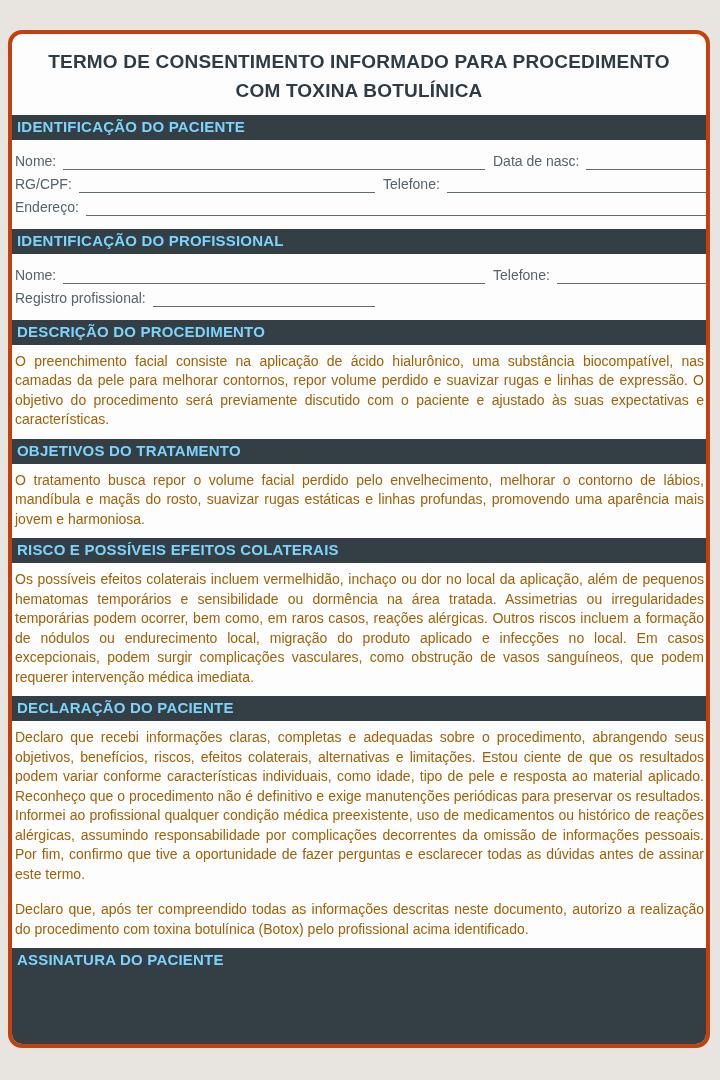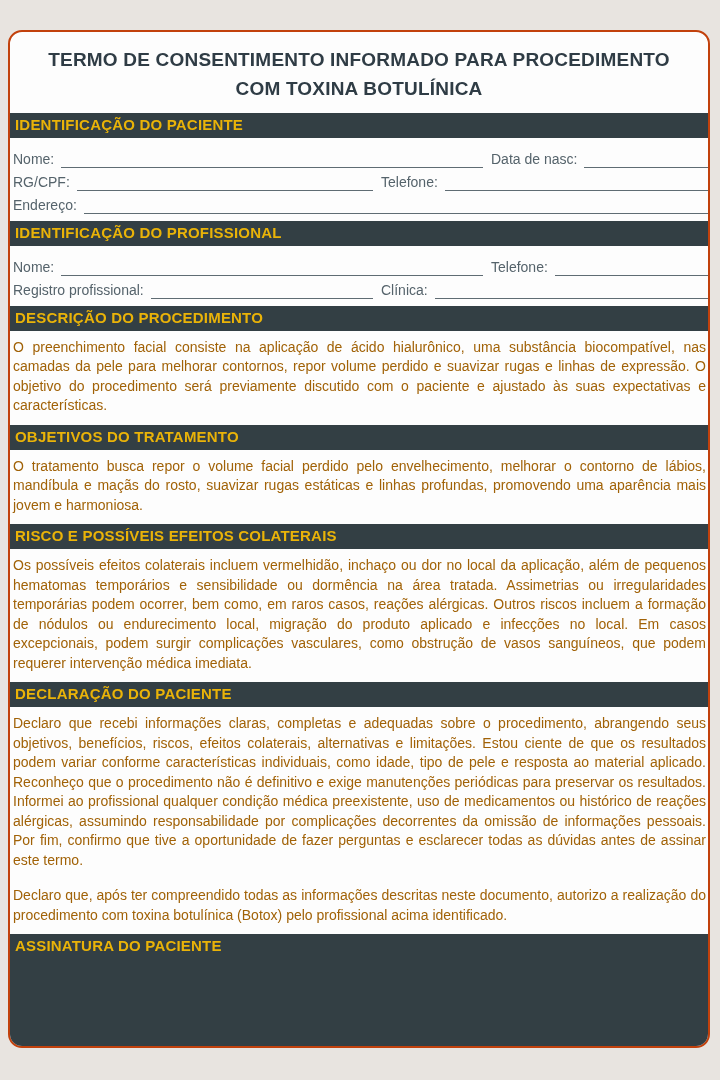--- a/index.html
+++ b/index.html
@@ -1,33 +1,33 @@
 <!DOCTYPE html>
 <html><head>
 <meta charset="utf-8">
 <style>
   * { margin:0; padding:0; box-sizing:border-box; }
   html,body { width:720px; }
   body { font-family:"Liberation Sans", sans-serif; }
   .canvas { position:relative; width:720px; height:1080px; background:#e8e4e0; }
   .document {
     position:absolute; left:8px; top:30px; width:702px; height:1018px;
-    background:#fdfdfd; border:2px solid #c2410c; border-radius:14px;
+    background:#fdfdfd; border:4px solid #c2410c; border-radius:14px;
     display:flex; flex-direction:column; overflow:hidden;
   }
   .title {
     padding:13px 10px 9px; text-align:center;
     font-size:19px; font-weight:700; color:#2f3c45;
     line-height:1.55; letter-spacing:.2px;
   }
   .bar {
-    background:#333f44; color:#eab308; font-weight:700; font-size:15px;
+    background:#333f44; color:#7dd3fc; font-weight:700; font-size:15px;
     padding:3px 6px 5px 5px; letter-spacing:.2px; flex:0 0 auto;
   }
-  .rows { padding:7px 0 7px 3px; }
+  .rows { padding:7px 0 13px 3px; }
   .frow { display:flex; align-items:flex-end; height:23px; font-size:14px; color:#55636b; }
   .frow.tall { height:30px; }
   .fgroup { display:flex; align-items:flex-end; }
   .flabel { white-space:nowrap; padding-bottom:1px; }
   .fline { flex:1 1 auto; border-bottom:1.5px solid #5f6c73; height:16px; margin-left:7px; min-width:20px; }
   .gap { margin-left:8px; }
   .g470 { flex:0 0 470px; }
   .g360 { flex:0 0 360px; }
   .rest { flex:1 1 auto;margin-top:28px; }
   .para {
@@ -93,24 +93,20 @@
         <div class="fgroup rest gap">
           <span class="flabel">Telefone:</span>
           <span class="fline"></span>
         </div>
       </div>
       <div class="frow">
         <div class="fgroup g360">
           <span class="flabel">Registro profissional:</span>
           <span class="fline"></span>
         </div>
-        <div class="fgroup rest gap">
-          <span class="flabel">Clínica:</span>
-          <span class="fline"></span>
-        </div>
       </div>
     </div>
 
     <div class="bar">DESCRIÇÃO DO PROCEDIMENTO</div>
     <div class="para">O preenchimento facial consiste na aplicação de ácido hialurônico, uma substância biocompatível, nas camadas da pele para melhorar contornos, repor volume perdido e suavizar rugas e linhas de expressão. O objetivo do procedimento será previamente discutido com o paciente e ajustado às suas expectativas e características.</div>
 
     <div class="bar">OBJETIVOS DO TRATAMENTO</div>
     <div class="para">O tratamento busca repor o volume facial perdido pelo envelhecimento, melhorar o contorno de lábios, mandíbula e maçãs do rosto, suavizar rugas estáticas e linhas profundas, promovendo uma aparência mais jovem e harmoniosa.</div>
 
     <div class="bar">RISCO E POSSÍVEIS EFEITOS COLATERAIS</div>

